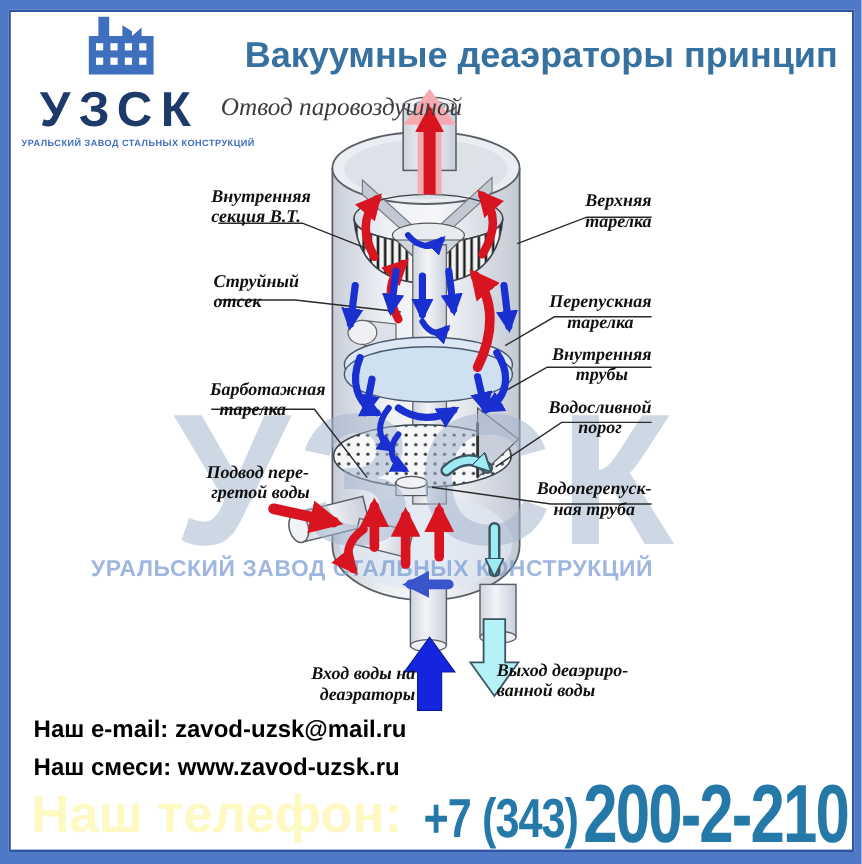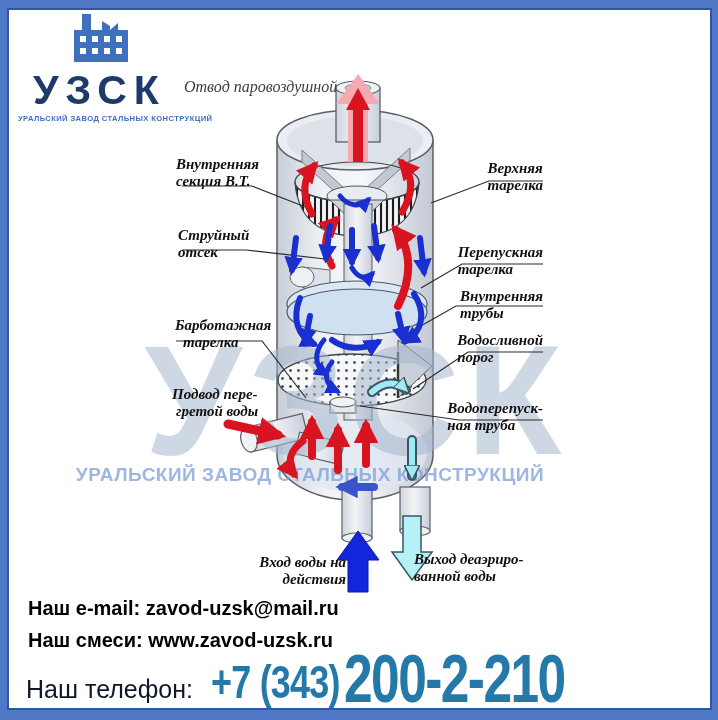--- a/index.html
+++ b/index.html
@@ -21,27 +21,27 @@
   .title{position:absolute;left:192px;top:30px;width:518px;text-align:center;z-index:5;
     font-weight:bold;font-size:30px;line-height:33px;color:#36719f;}
   
   .wm-big{position:absolute;left:128px;top:322px;width:456px;text-align:center;z-index:2;
     font-weight:bold;font-size:156px;line-height:1;letter-spacing:6px;color:rgba(166,182,205,0.55);}
   .wm-sub{position:absolute;left:52px;top:464px;width:516px;text-align:center;z-index:2;
     font-weight:bold;font-size:19px;letter-spacing:.5px;color:rgba(125,158,213,0.75);white-space:nowrap;}
   
   .dlabel{position:absolute;z-index:4;font-family:"Liberation Serif",serif;font-style:italic;
     font-weight:bold;font-size:15px;line-height:1.14;color:#101010;white-space:nowrap;}
-  .dlabel.light{font-weight:normal;color:#3d3d3d;font-size:16px;}
-  .dlabel.right{text-align:left;}
+  .dlabel.light{font-weight:normal;color:#3d3d3d;font-size:21px;}
+  .dlabel.right{text-align:center;}
   .dlabel.center{text-align:right;}
   
   .contact{position:absolute;left:28px;z-index:5;font-weight:bold;font-size:20px;color:#000000;white-space:nowrap;}
   .phone-row{position:absolute;left:26px;top:656px;height:52px;display:flex;align-items:flex-end;z-index:5;white-space:nowrap;}
-  .phone-label{font-weight:normal;font-size:25px;color:#0f172a;padding-bottom:4px;}
+  .phone-label{font-weight:bold;font-size:44px;color:#fef9c3;padding-bottom:4px;}
   .phone-prefix{font-weight:bold;font-size:45px;color:#2579a8;letter-spacing:-1px;line-height:.95;
     display:inline-block;transform:scale(.8,1.02);transform-origin:left bottom;margin-left:18px;margin-right:-28px;padding-bottom:3px;}
   .phone-number{font-weight:bold;font-size:66px;color:#2579a8;letter-spacing:-2px;line-height:.88;
     display:inline-block;transform:scale(.78,1.04);transform-origin:left bottom;}
 </style>
 </head>
 <body>
 
 <div class="frame-inner"></div>
 
@@ -206,20 +206,21 @@
         <rect x="34" y="40" width="6" height="6"></rect>
         <rect x="46" y="40" width="6" height="6"></rect>
         <rect x="58" y="40" width="6" height="6"></rect>
     </g>
   </svg>
   <div class="brand">УЗСК</div>
   <div class="tagline">УРАЛЬСКИЙ ЗАВОД СТАЛЬНЫХ КОНСТРУКЦИЙ</div>
 </div>
 
 <div class="title">
+  <div>Вакуумные деаэраторы принцип</div>
 </div>
 
 <div class="dlabel light" style="left:184px;top:78px">
   <div>Отвод паровоздушной</div>
 </div>
 <div class="dlabel" style="left:176px;top:156px">
   <div>Внутренняя</div>
     <div>секция В.Т.</div>
 </div>
 <div class="dlabel" style="left:178px;top:227px">
@@ -249,21 +250,21 @@
 <div class="dlabel right" style="right:175px;top:332px">
   <div>Водосливной</div>
     <div>порог</div>
 </div>
 <div class="dlabel right" style="right:175px;top:400px">
   <div>Водоперепуск-</div>
     <div>ная труба</div>
 </div>
 <div class="dlabel center" style="left:246px;top:554px;width:100px">
   <div>Вход воды на</div>
-    <div>действия</div>
+    <div>деаэраторы</div>
 </div>
 <div class="dlabel" style="left:414px;top:551px">
   <div>Выход деаэриро-</div>
     <div>ванной воды</div>
 </div>
 
 <div class="contact" style="top:597px">
   <span>Наш e-mail:</span>
   <span>zavod-uzsk@mail.ru</span>
 </div>

